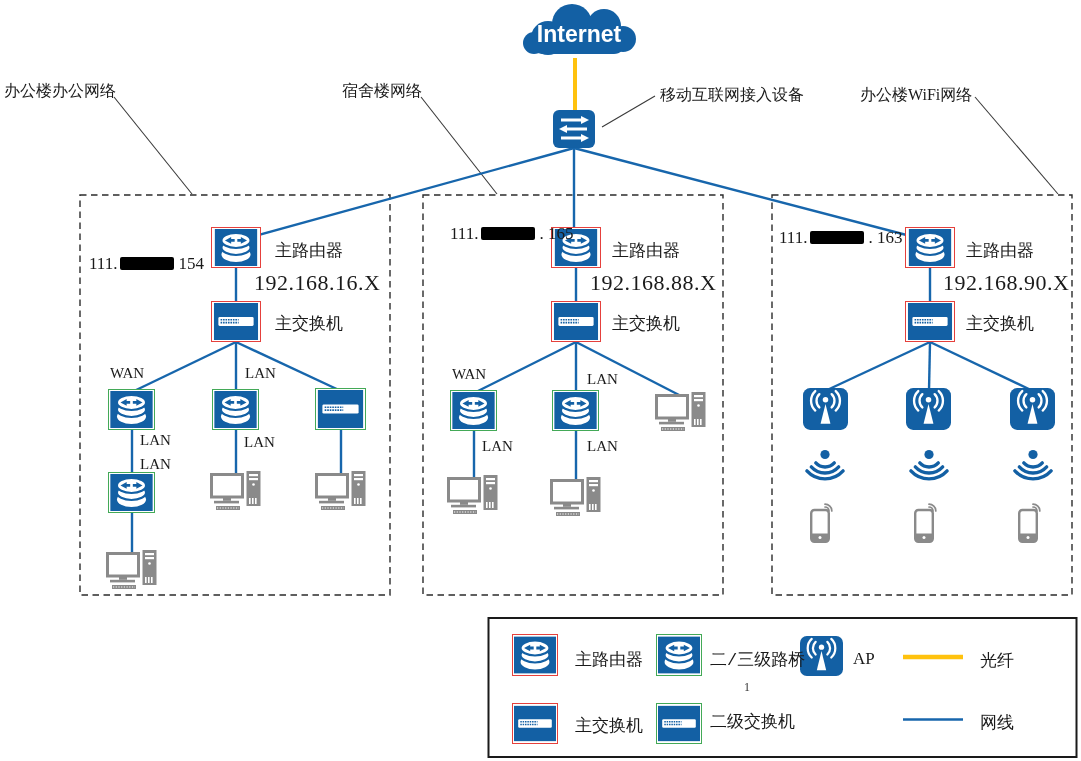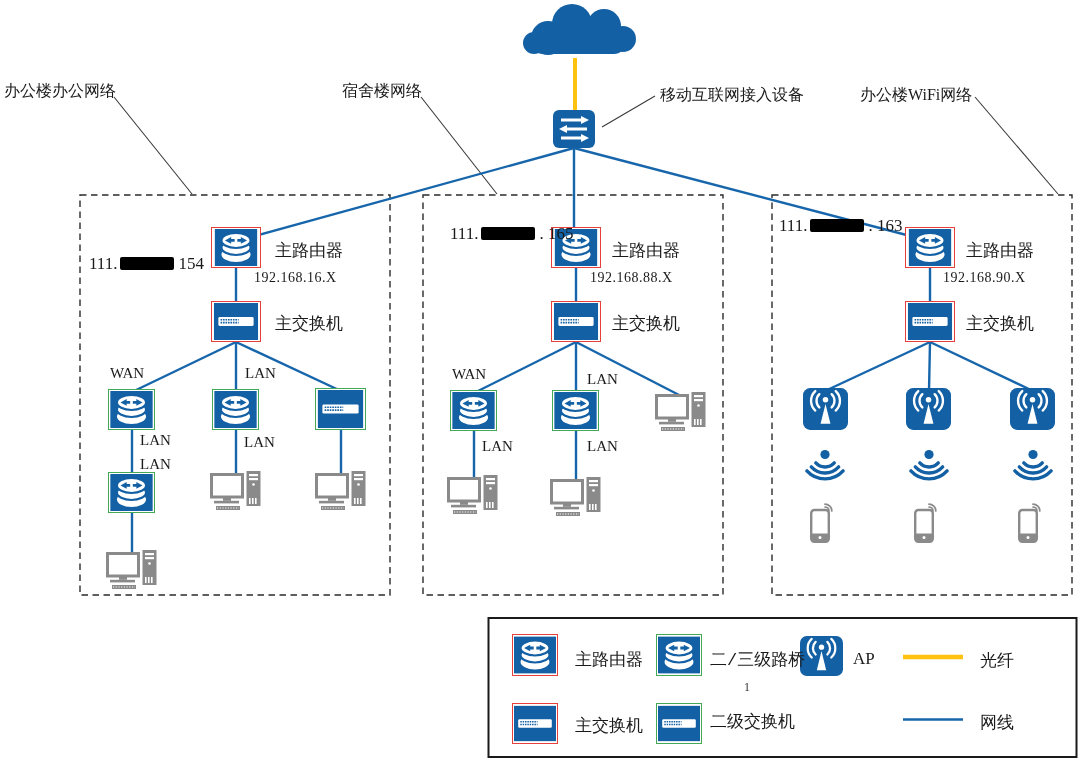--- a/index.html
+++ b/index.html
@@ -9,21 +9,21 @@
   .wires{position:absolute;left:0;top:0;z-index:0;}
   .dev{position:absolute;z-index:2;box-sizing:border-box;background:#fff;}
   .dev svg{width:100%;height:100%;}
   .dev.red{border:1.4px solid #E5403C;padding:1px;}
   .dev.green{border:1.4px solid #43A957;padding:1px;}
   .dev.plain{border:none;padding:0;background:transparent;}
   .lbl{position:absolute;z-index:3;white-space:nowrap;}
   .callout{font-size:16px;}
   .devlabel{font-size:17px;}
   .ip{font-size:17px;}
-  .subnet{font-size:14px;letter-spacing:0.5px;}
+  .subnet{font-size:22px;letter-spacing:0.5px;}
   .port{font-size:15px;}
   .legendlbl{font-size:17px;}
   .stray{font-size:12px;color:#333;}
   .redact{display:inline-block;width:54px;height:13px;background:#000;border-radius:2px;
           vertical-align:-1px;margin:0 5px 0 2px;}
   .internet-text{position:absolute;z-index:3;color:#fff;text-align:center;
           font-family:"Liberation Sans","DejaVu Sans",sans-serif;font-weight:bold;font-size:23px;}
   .cloud{position:absolute;z-index:2;}
 </style>
 </head>
@@ -153,20 +153,21 @@
     <g fill="#1360A4">
       <circle cx="36" cy="36" r="17"></circle>
       <circle cx="60" cy="22" r="20"></circle>
       <circle cx="92" cy="24" r="17"></circle>
       <circle cx="111" cy="37" r="13"></circle>
       <circle cx="22" cy="41" r="11"></circle>
       <rect x="20" y="30" width="93" height="22" rx="11"></rect>
     </g>
   </svg>
 </div>
+<div class="internet-text" style="left:512px;top:21px;width:134px;">Internet</div>
 
 <div class="dev plain" style="left:553px;top:110px;width:42px;height:38px;">
   <svg>
         <use href="#sym-accessswitch"></use>
       </svg>
 </div>
 
 <div class="lbl callout" style="left:4px;top:81px;">办公楼办公网络</div>
 <div class="lbl callout" style="left:342px;top:81px;">宿舍楼网络</div>
 <div class="lbl callout" style="left:660px;top:85px;">移动互联网接入设备</div>
@@ -270,21 +271,21 @@
       <svg>
         <use href="#sym-pc"></use>
       </svg>
     </div>
 <div class="dev plain" style="left:550px;top:476px;width:54px;height:44px;">
       <svg>
         <use href="#sym-pc"></use>
       </svg>
     </div>
 
-<div class="lbl ip" style="left:779px;top:216px;">
+<div class="lbl ip" style="left:779px;top:228px;">
   <span>111.</span><span class="redact"></span><span>. 163</span>
 </div>
 <div class="dev red" style="left:905px;top:227px;width:50px;height:41px;">
       <svg>
         <use href="#sym-router"></use>
       </svg>
     </div>
 <div class="lbl devlabel" style="left:966px;top:239px;">主路由器</div>
 <div class="lbl subnet" style="left:943px;top:270px;">192.168.90.X</div>
 <div class="dev red" style="left:905px;top:301px;width:50px;height:41px;">

